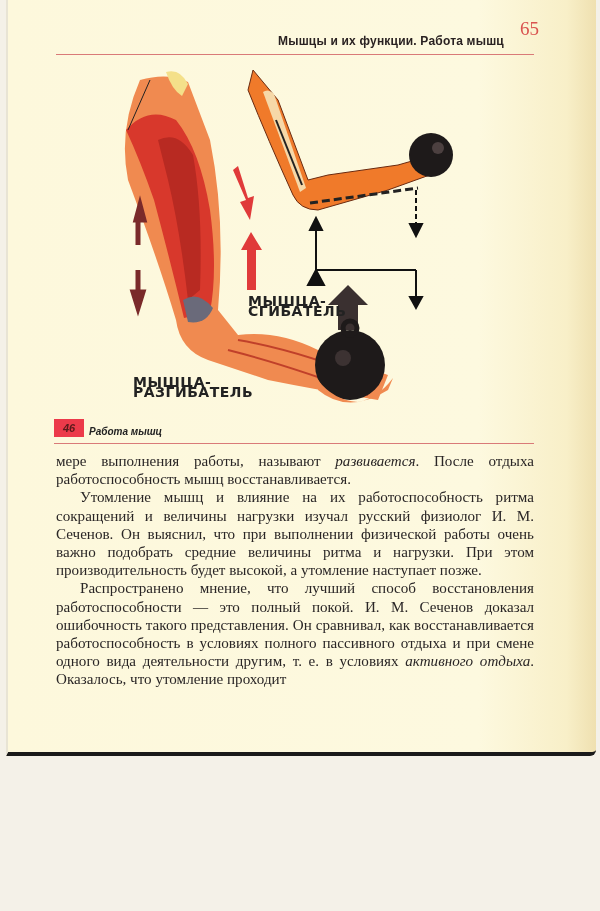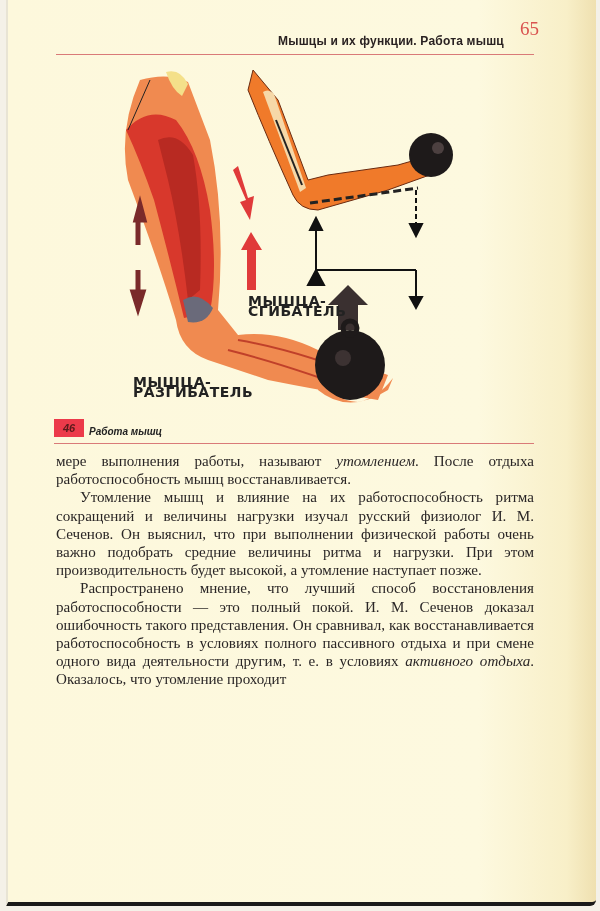--- a/index.html
+++ b/index.html
@@ -1,21 +1,21 @@
 <!DOCTYPE html>
 <html><head>
   <meta charset="utf-8">
   <style>
     * { margin: 0; padding: 0; box-sizing: border-box; }
     html, body {
       width: 600px; height: 911px; overflow: hidden;
       background: #f4f1e8;
     }
     .page {
-      position: absolute; left: 6px; top: 0; width: 590px; height: 906px;
+      position: absolute; left: 6px; top: 0; width: 590px; height: 756px;
       background: linear-gradient(90deg, #fdf8dc 0%, #fdf9df 80%, #f8efc8 95%, #efe0b0 100%);
       border-bottom: 4px solid #1a1a1a;
       border-left: 2px solid #e8e4d4;
       border-bottom-right-radius: 6px;
     }
     .running-head {
       position: absolute; left: 270px; top: 34px;
       font-family: "Liberation Sans", sans-serif; font-weight: bold;
       font-size: 12px; color: #2a2222; letter-spacing: 0.2px;
     }
@@ -134,17 +134,17 @@
     </div>
   </div>
 
   <div class="caption">
     <span class="fig-num">46</span>
     <span class="fig-title">Работа мышц</span>
   </div>
   <div class="cap-rule"></div>
 
   <div class="body-text">
-    <p class="cont"><span>мере выполнения работы, называют </span><em>утомлением</em><span>. После отдыха работоспособность мышц восстанавливается.</span></p>
+    <p class="cont"><span>мере выполнения работы, называют </span><em>развивается</em><span>. После отдыха работоспособность мышц восстанавливается.</span></p>
     <p><span>Утомление мышц и влияние на их работоспособность ритма сокращений и величины нагрузки изучал русский физиолог И. М. Сеченов. Он выяснил, что при выполнении физической работы очень важно подобрать средние величины ритма и нагрузки. При этом производительность будет высокой, а утомление наступает позже.</span></p>
     <p><span>Распространено мнение, что лучший способ восстановления работоспособности — это полный покой. И. М. Сеченов доказал ошибочность такого представления. Он сравнивал, как восстанавливается работоспособность в условиях полного пассивного отдыха и при смене одного вида деятельности другим, т. е. в условиях </span><em>активного отдыха</em><span>. Оказалось, что утомление проходит</span></p>
   </div>
 </div>
 
 </body></html>

